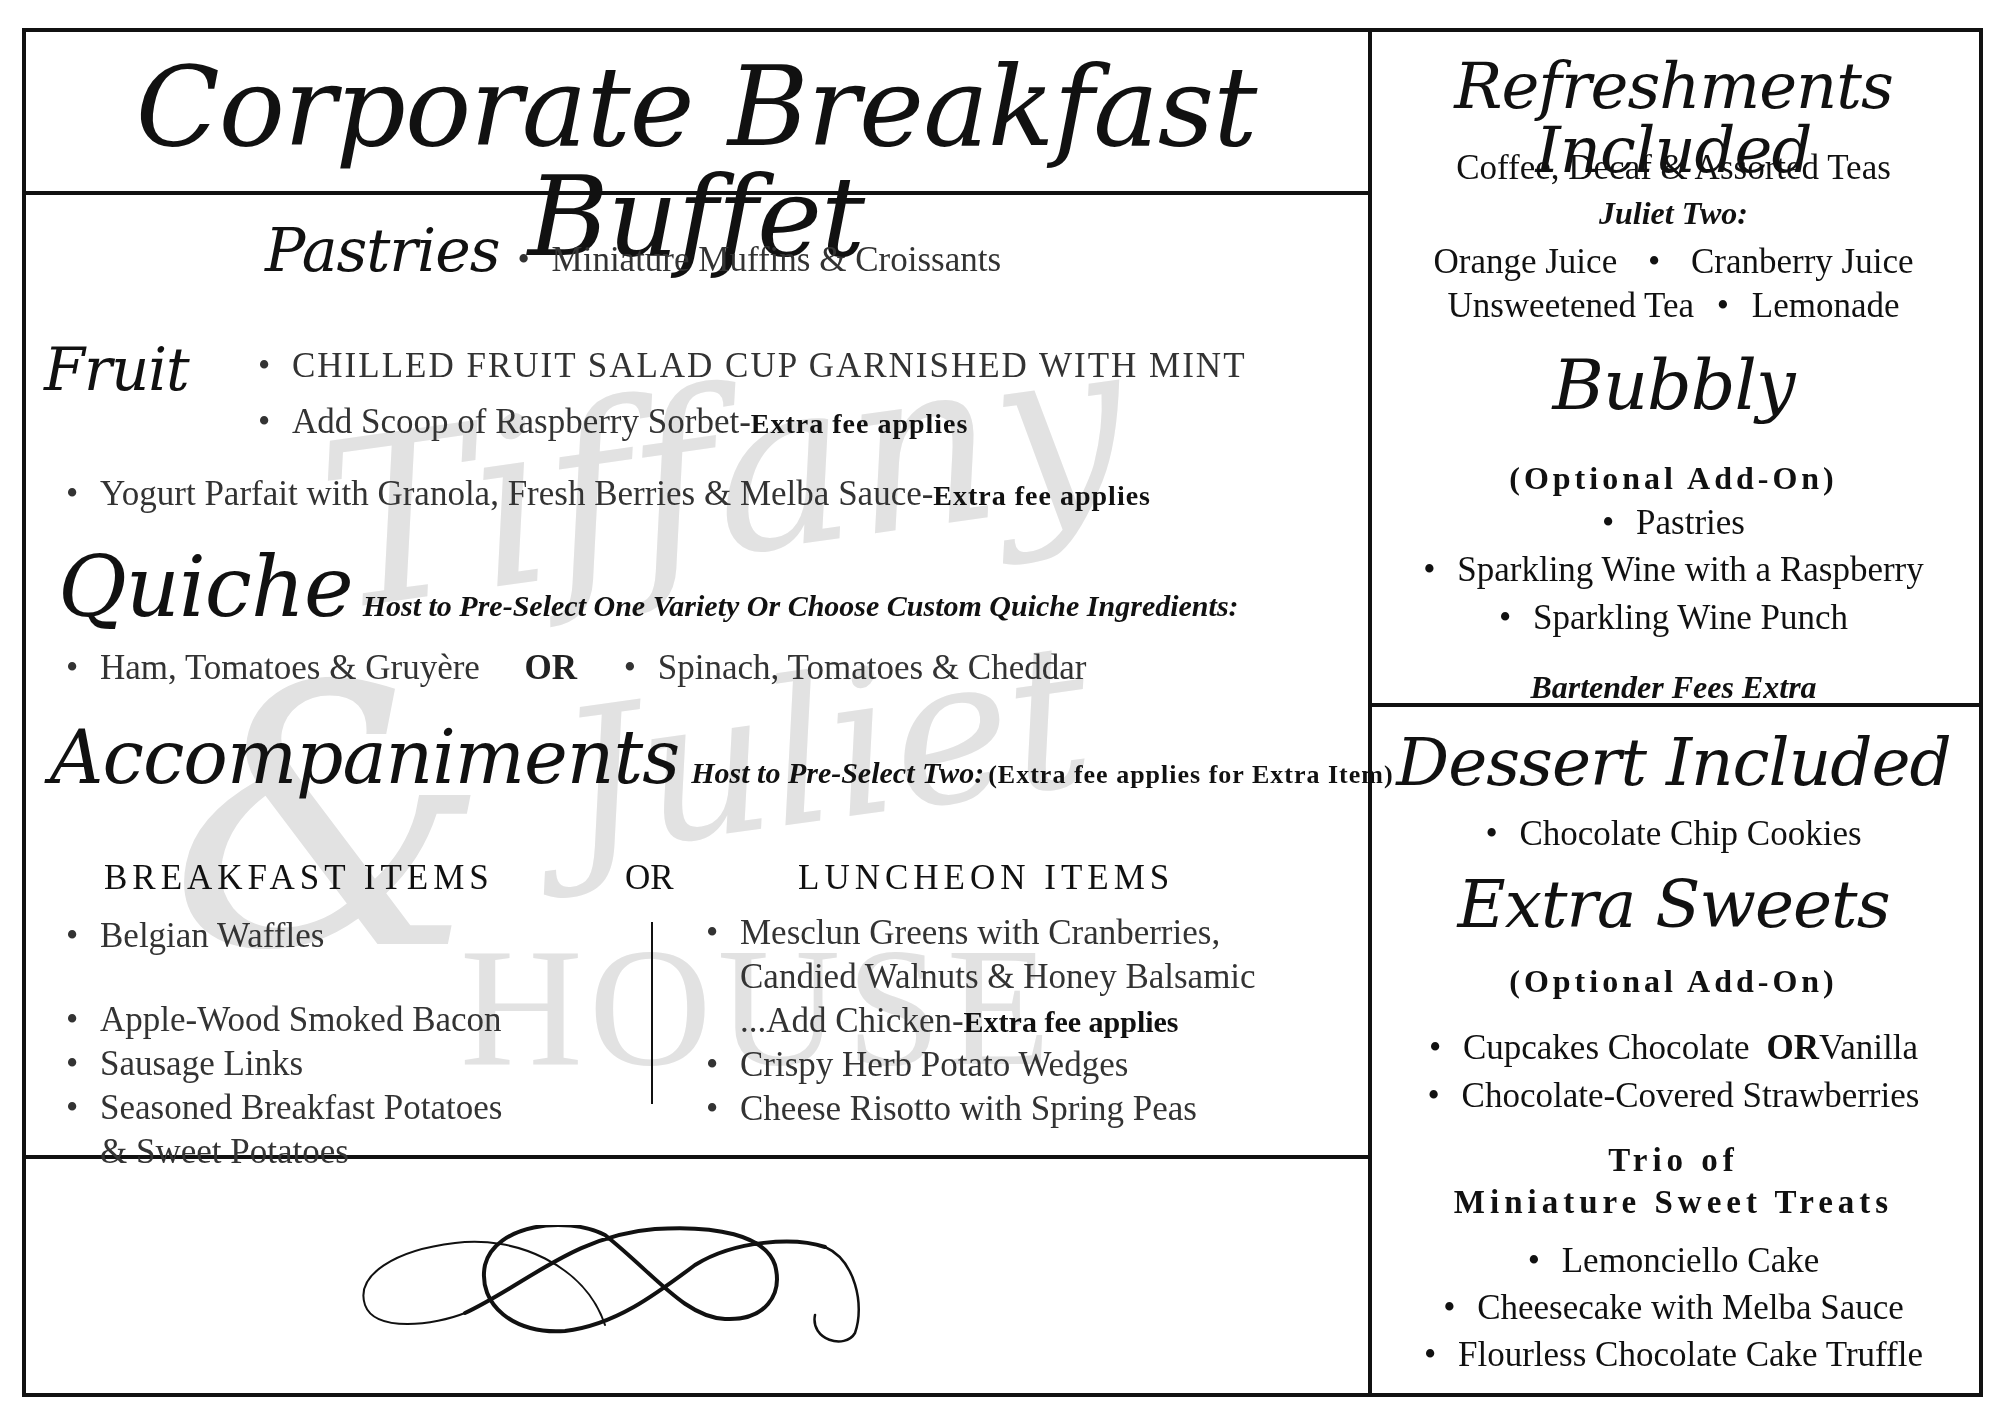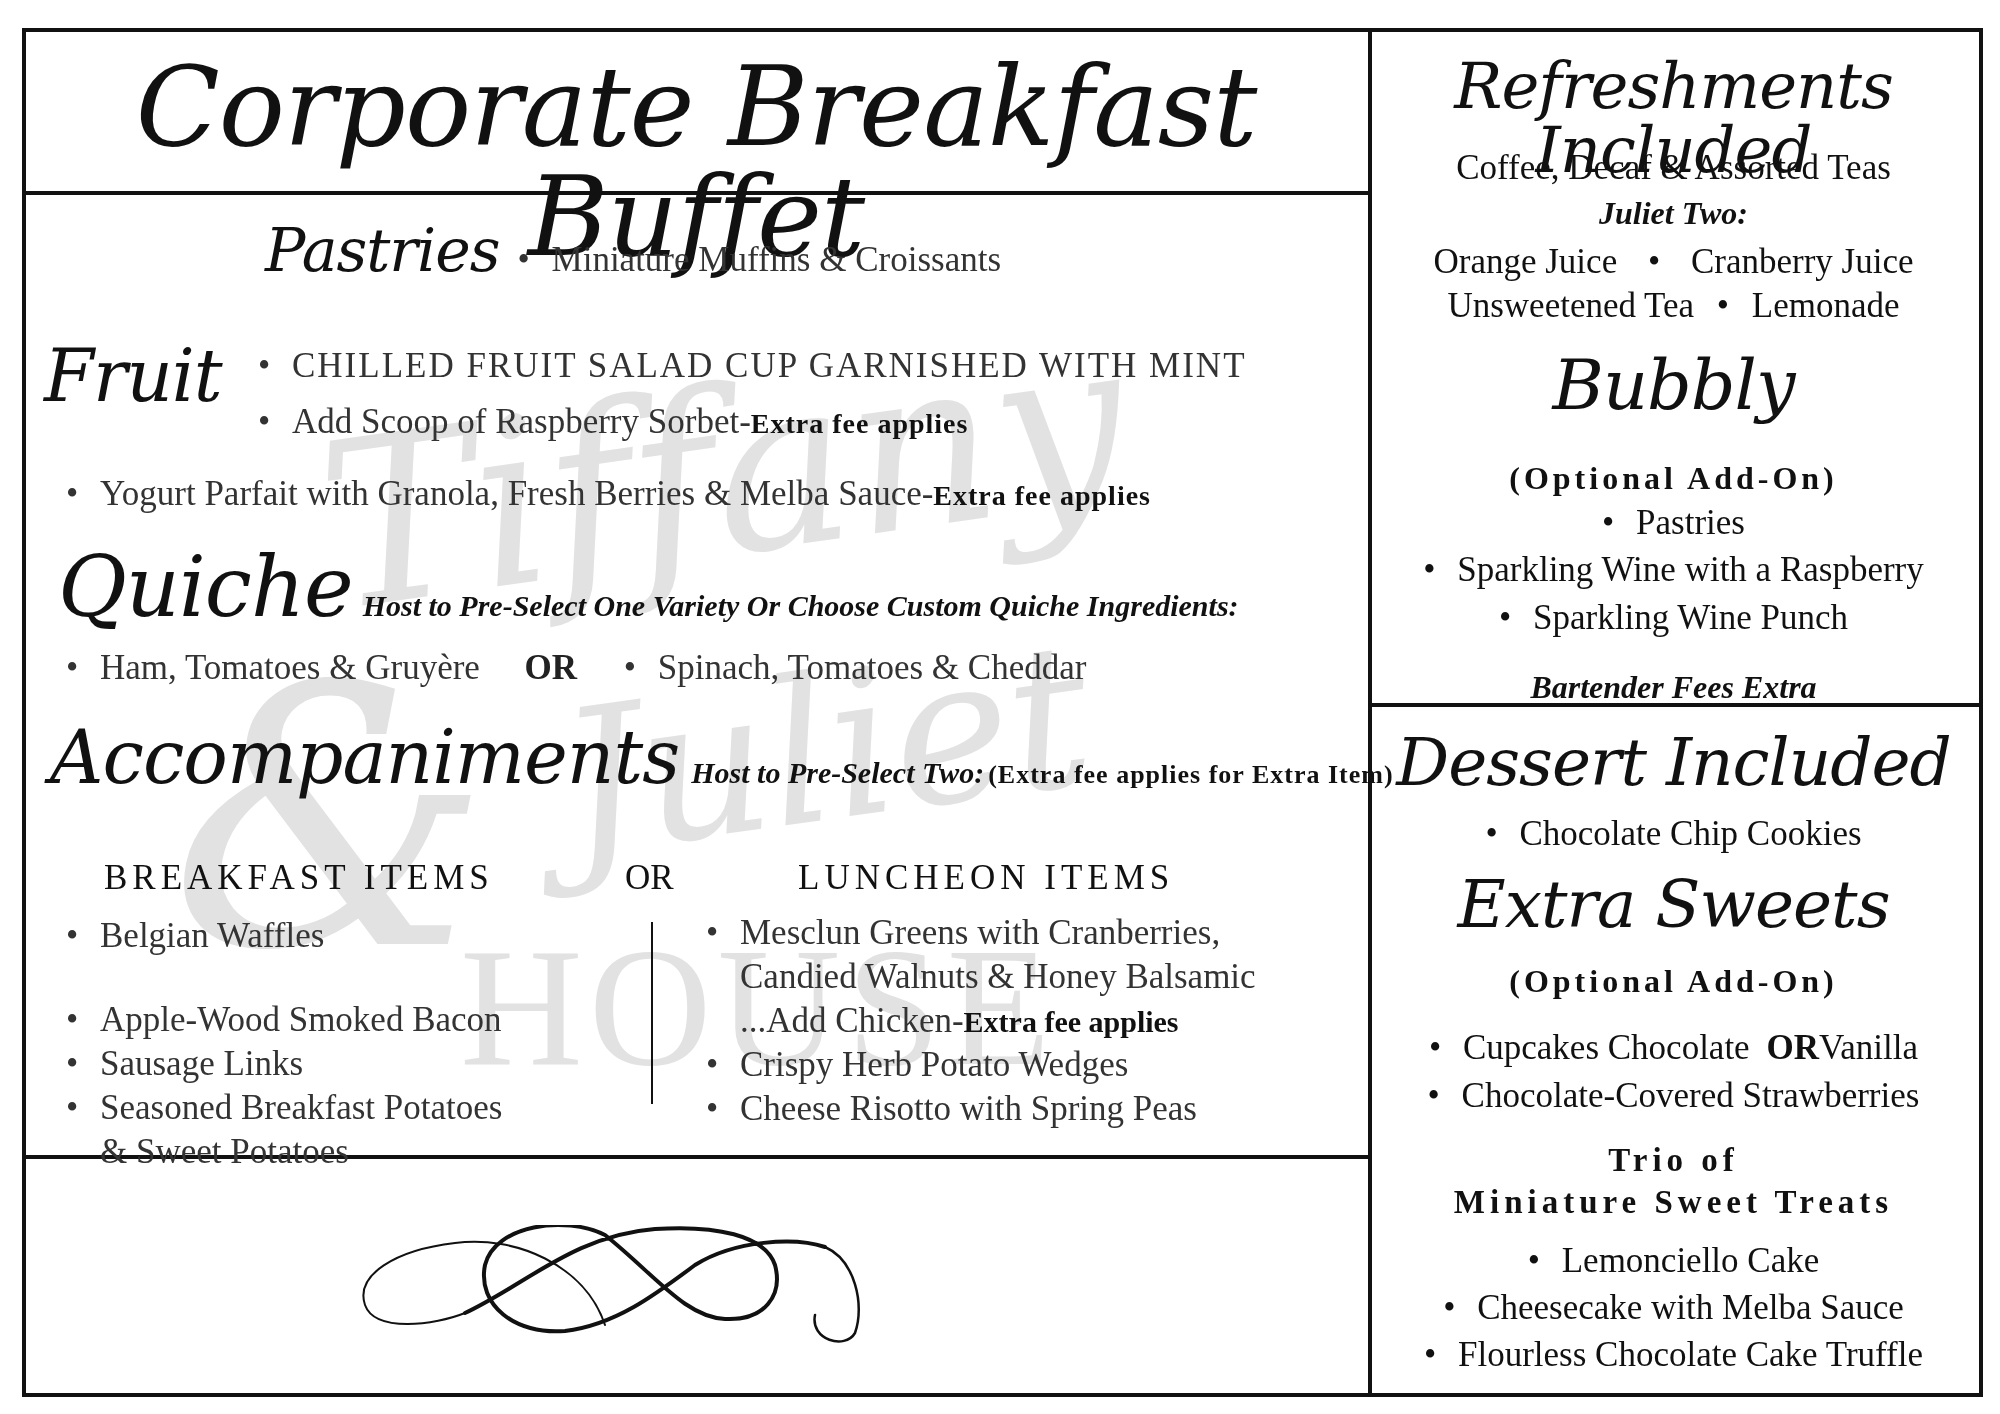--- a/index.html
+++ b/index.html
@@ -38,21 +38,21 @@
 
 <div class="abs script content center" style="left:22px; width:1348px; top:52px; font-size:110px;">Corporate Breakfast Buffet</div>
 
 <div class="abs content" style="left:265px; top:220px; white-space:nowrap;">
   <span class="script" style="font-size:60px;">Pastries</span>
   <span class="body-txt" style="margin-left:14px;">
     <span class="bullet">•</span><span>Miniature Muffins &amp; Croissants</span>
   </span>
 </div>
 
-<div class="abs script content" style="left:44px; top:340px; font-size:72px;">Fruit</div>
+<div class="abs script content" style="left:44px; top:340px; font-size:59px;">Fruit</div>
 <div class="abs body-txt content" style="left:258px; top:348px; letter-spacing:2px;">
   <span class="bullet">•</span><span>CHILLED FRUIT SALAD CUP GARNISHED WITH MINT</span>
 </div>
 <div class="abs body-txt content" style="left:258px; top:404px;">
   <span class="bullet">•</span><span>Add Scoop of Raspberry Sorbet-</span><span class="bold-note">Extra fee applies</span>
 </div>
 <div class="abs body-txt content" style="left:66px; top:476px;">
   <span class="bullet">•</span><span>Yogurt Parfait with Granola, Fresh Berries &amp; Melba Sauce-</span><span class="bold-note">Extra fee applies</span>
 </div>
 

